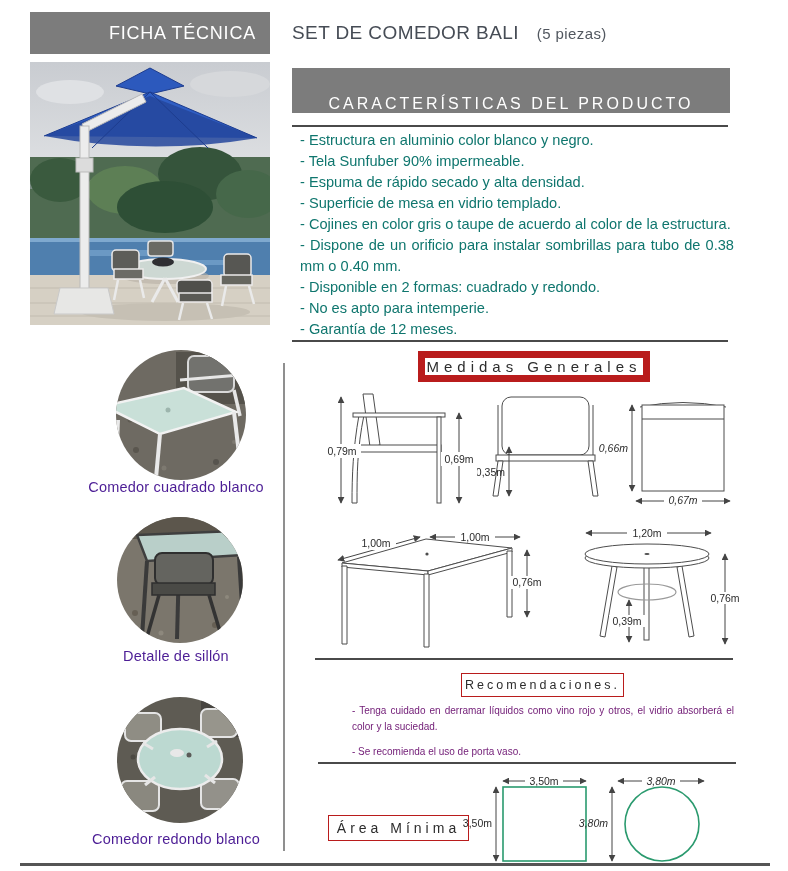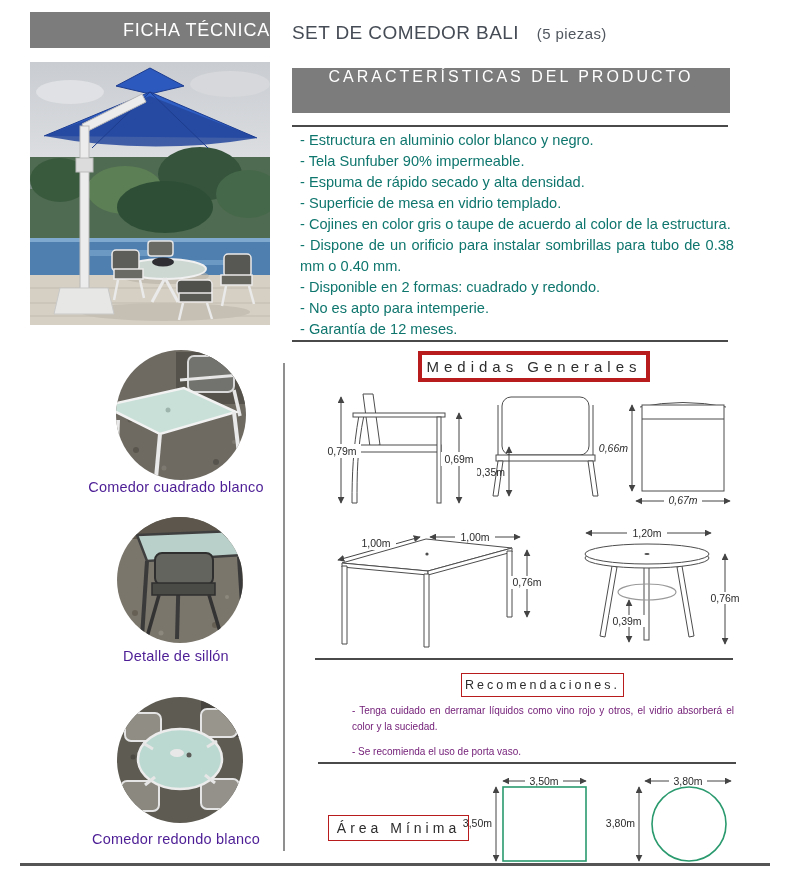--- a/index.html
+++ b/index.html
@@ -1,36 +1,36 @@
 <!DOCTYPE html>
 <html><head>
 <meta charset="utf-8">
 <style>
   html,body{margin:0;padding:0;background:#fff;}
   .page{position:relative;width:788px;height:871px;background:#fff;overflow:hidden;
         font-family:"Liberation Sans", sans-serif;color:#3b3b3b;}
   .abs{position:absolute;}
 
   
-  .ficha-box{left:30px;top:12px;width:240px;height:36px;background:#7c7c7c;color:#fff;
-             display:flex;align-items:center;justify-content:flex-end;
+  .ficha-box{left:30px;top:12px;width:240px;height:42px;background:#7c7c7c;color:#fff;
+             display:flex;align-items:center;justify-content:flex-end;padding-right:14px;
              box-sizing:border-box;font-size:18px;letter-spacing:.8px;}
   .product-title{left:292px;top:22px;font-size:19px;color:#464c55;letter-spacing:.4px;
                  display:flex;align-items:baseline;gap:18px;white-space:nowrap;}
   .product-title .sub{font-size:15px;color:#51575f;}
 
   
   .carac-box{left:292px;top:68px;width:438px;height:45px;background:#7c7c7c;color:#fff;
-             display:flex;align-items:flex-start;justify-content:center;font-size:16px;
+             display:flex;align-items:flex-end;justify-content:center;font-size:16px;
              letter-spacing:3px;white-space:nowrap;}
   .hline{background:#4a4a4a;height:2px;}
   .carac-list{left:300px;top:130px;width:434px;font-size:14.6px;line-height:21px;color:#0f766e;}
   .carac-list div{text-align:justify;}
 
-  .boxed-title{border:4px solid #b91c1c;display:flex;align-items:center;justify-content:center;
+  .boxed-title{border:7px solid #b91c1c;display:flex;align-items:center;justify-content:center;
                color:#2d2d2d;background:#fff;box-sizing:border-box;white-space:nowrap;}
   .medidas-title{left:418px;top:351px;width:232px;height:31px;font-size:15px;letter-spacing:5px;}
   .reco-title{left:461px;top:673px;width:163px;height:24px;font-size:12.5px;letter-spacing:3px;border-width:1.5px;}
   .area-title{left:328px;top:815px;width:141px;height:26px;font-size:14px;letter-spacing:4px;border-width:1.5px;}
 
   .reco-list{left:352px;top:703px;width:382px;font-size:10px;line-height:16px;color:#701a75;}
   .reco-list div{text-align:justify;margin-bottom:9px;}
 
   
   .vdivider{left:283px;top:363px;width:2px;height:488px;background:#8f8f8f;}
@@ -248,21 +248,21 @@
   <div class="abs" style="left:458px;top:773px;">
     <svg width="132" height="95" viewBox="0 0 132 95">
       <line class="dim" x1="45" y1="8" x2="128" y2="8" marker-start="url(#arw)" marker-end="url(#arw)"></line>
       <rect x="67" y="2" width="38" height="12" fill="#fff"></rect>
       <text x="86" y="12" text-anchor="middle">3,50m</text>
       <line class="dim" x1="38" y1="14" x2="38" y2="88" marker-start="url(#arw)" marker-end="url(#arw)"></line>
       <text x="34" y="54" text-anchor="end">3,50m</text>
       <rect x="45" y="14" width="83" height="74" fill="none" stroke="#2a9a6e" stroke-width="1.6"></rect>
     </svg>
   </div>
-  <div class="abs" style="left:603px;top:773px;">
+  <div class="abs" style="left:576px;top:773px;font-style:italic;">
     <svg width="150" height="95" viewBox="0 0 150 95">
       <line class="dim" x1="42" y1="8" x2="128" y2="8" marker-start="url(#arw)" marker-end="url(#arw)"></line>
       <rect x="66" y="2" width="38" height="12" fill="#fff"></rect>
       <text x="85" y="12" text-anchor="middle">3,80m</text>
       <line class="dim" x1="36" y1="14" x2="36" y2="88" marker-start="url(#arw)" marker-end="url(#arw)"></line>
       <text x="32" y="54" text-anchor="end">3,80m</text>
       <circle cx="86" cy="51" r="37" fill="none" stroke="#2a9a6e" stroke-width="1.6"></circle>
     </svg>
   </div>
 

